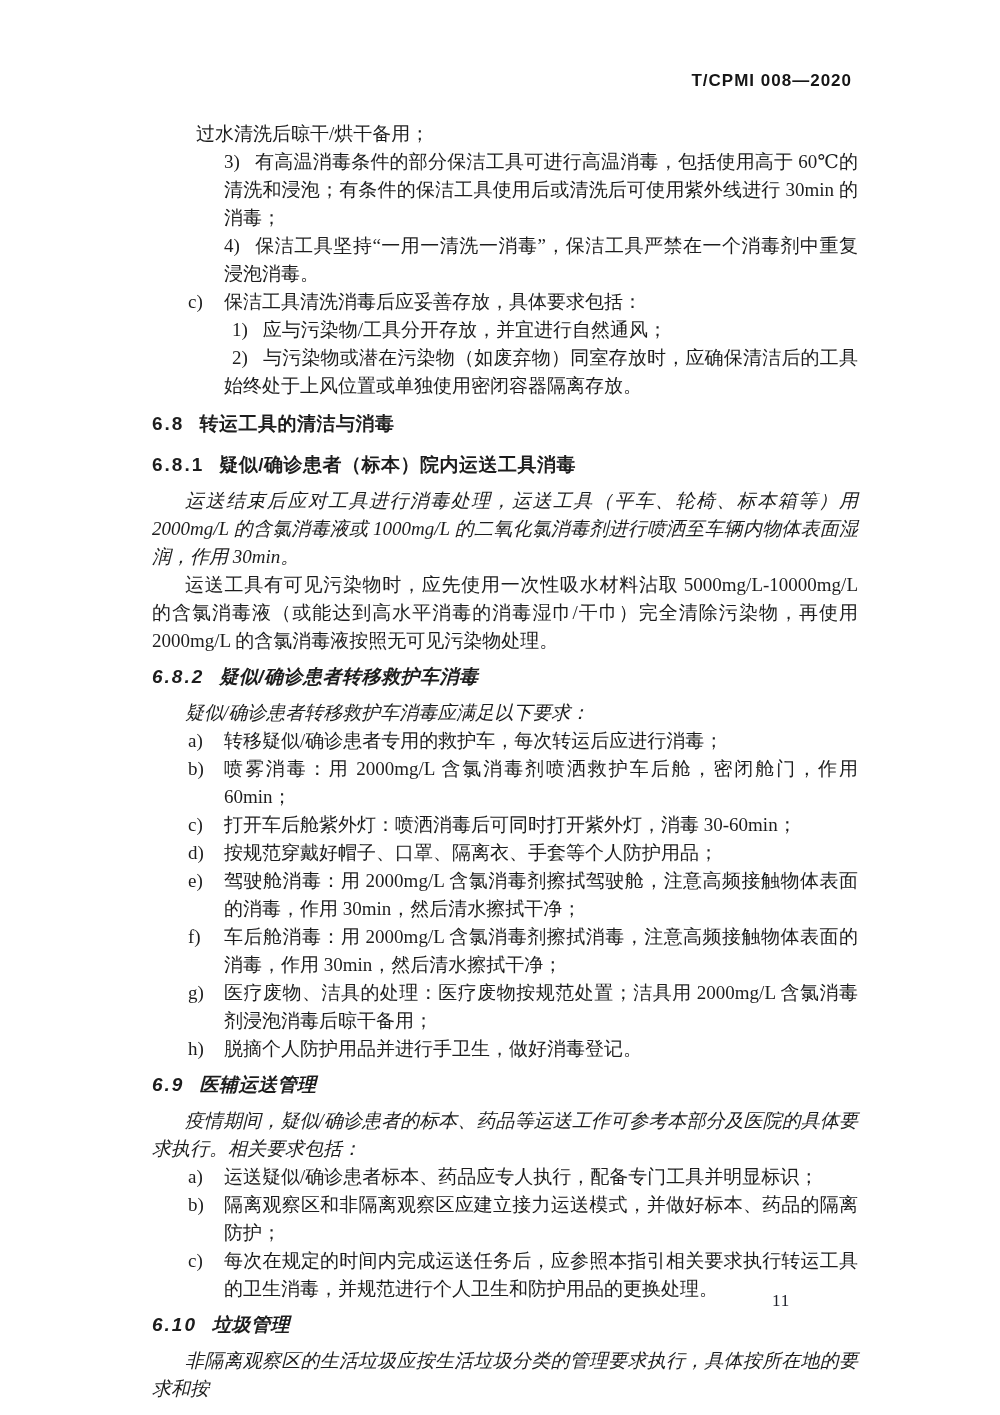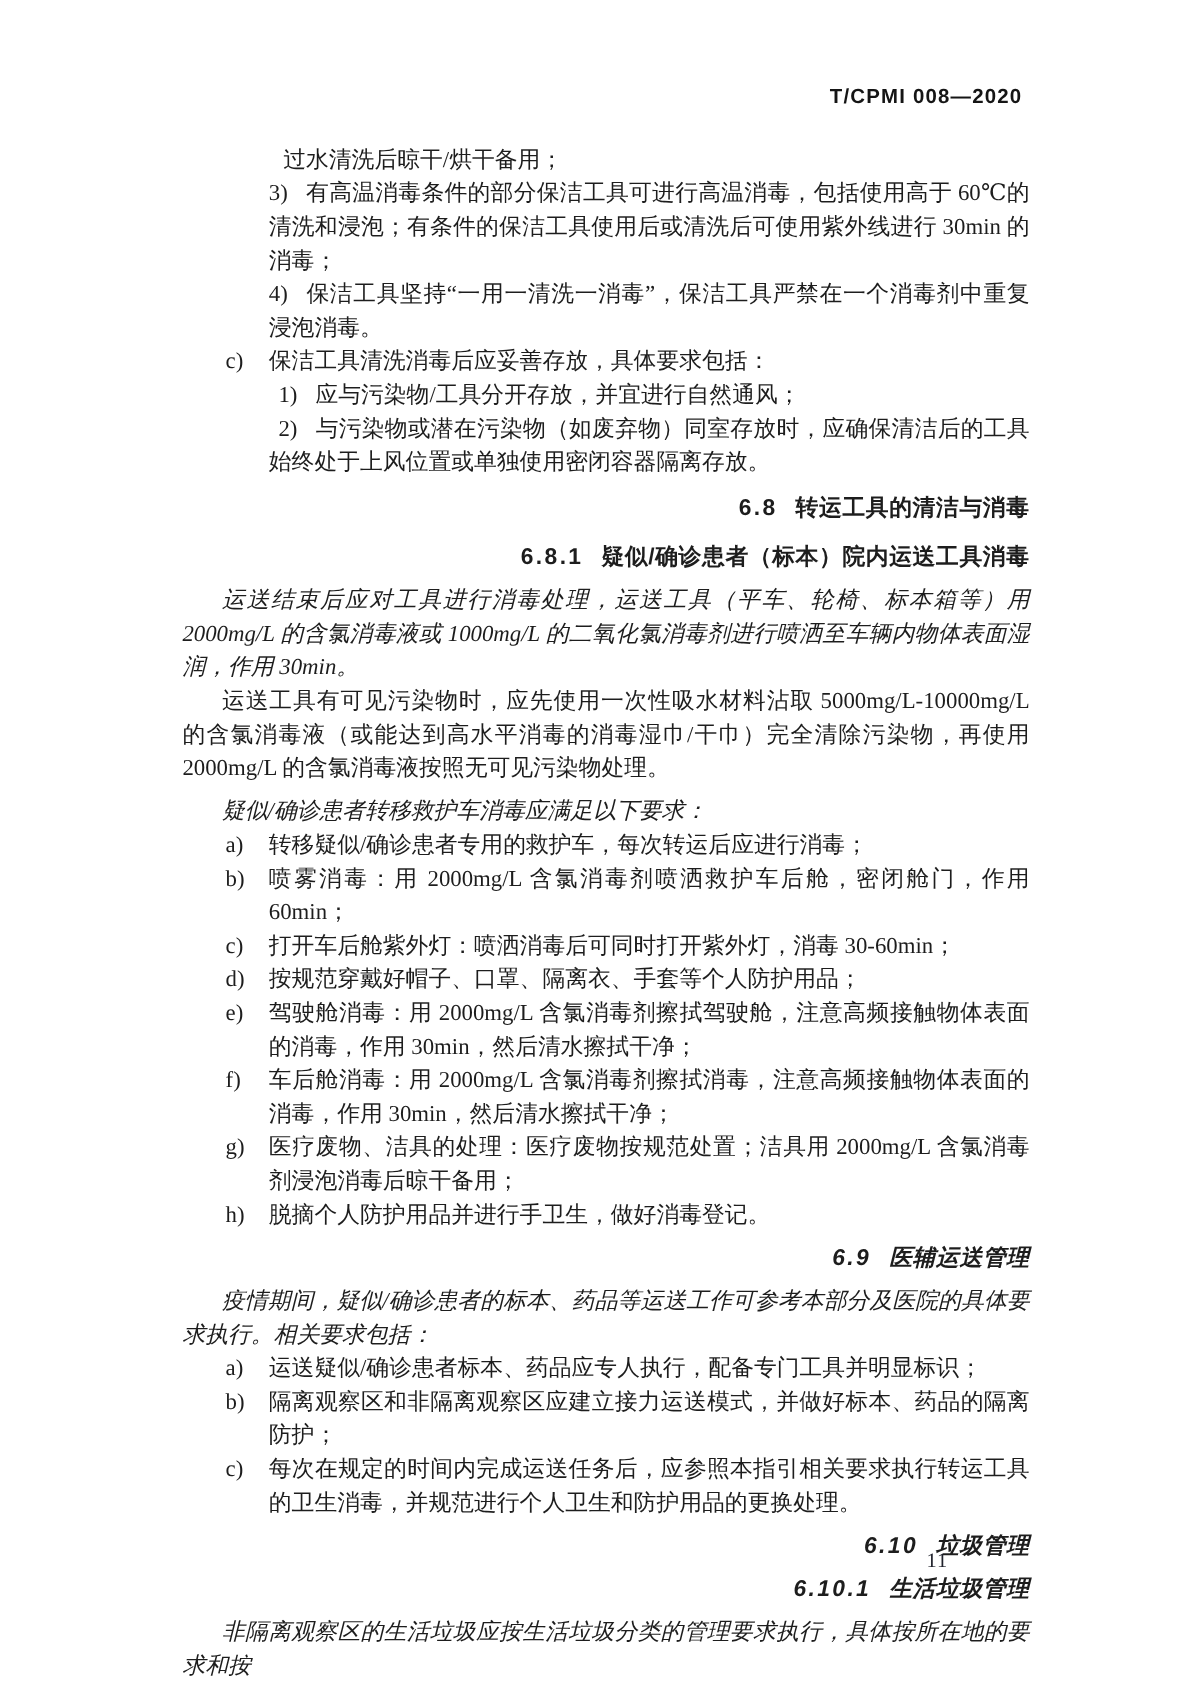--- a/index.html
+++ b/index.html
@@ -16,29 +16,29 @@
     text-align:right;
     font-family:"Liberation Sans","DejaVu Sans",sans-serif;
     font-size:17px;font-weight:600;letter-spacing:1px;color:#151515;
   }
   .content{
     position:absolute;left:152px;top:120px;width:706px;
     font-size:19px;line-height:28px;text-align:justify;
   }
   .h2,.h3{
     font-family:"Liberation Sans","DejaVu Sans",sans-serif;
-    font-weight:700;font-size:19px;line-height:28px;text-align:right;
+    font-weight:700;font-size:19px;line-height:28px;text-align:left;
     letter-spacing:0.5px;
   }
   .h2 .h-num,.h3 .h-num{display:inline-block;margin-right:15px;letter-spacing:2px;}
   .mt8{margin-top:8px;font-style:italic;}
   .mt10{margin-top:10px;}
   .mt13{margin-top:13px;}
   .para{text-indent:33px;}
-  .cont-line{margin-left:84px;}           
+  .cont-line{margin-left:44px;}           
   .li-num{margin-left:72px;}              
   .li-num .marker{padding-right:15px;}
   .li-num .marker.nudge{padding-left:8px;}
   .li-letter{position:relative;margin-left:72px;} 
   .li-letter .marker{position:absolute;left:-36px;top:0;}
   .page-num{
     position:absolute;left:772px;top:1291px;
     font-size:17px;color:#20222c;letter-spacing:1px;
   }
 </style>
@@ -77,20 +77,23 @@
       <span class="h-num">6.8</span><span>转运工具的清洁与消毒</span>
     </div>
 
     <div class="h3 mt13">
       <span class="h-num">6.8.1</span><span>疑似/确诊患者（标本）院内运送工具消毒</span>
     </div>
 
     <div class="para mt8">运送结束后应对工具进行消毒处理，运送工具（平车、轮椅、标本箱等）用 2000mg/L 的含氯消毒液或 1000mg/L 的二氧化氯消毒剂进行喷洒至车辆内物体表面湿润，作用 30min。</div>
     <div class="para">运送工具有可见污染物时，应先使用一次性吸水材料沾取 5000mg/L-10000mg/L 的含氯消毒液（或能达到高水平消毒的消毒湿巾/干巾）完全清除污染物，再使用 2000mg/L 的含氯消毒液按照无可见污染物处理。</div>
 
+    <div class="h3 mt8">
+      <span class="h-num">6.8.2</span><span>疑似/确诊患者转移救护车消毒</span>
+    </div>
 
     <div class="para mt8">疑似/确诊患者转移救护车消毒应满足以下要求：</div>
 
     <div class="li-letter">
       <span class="marker">a)</span><span>转移疑似/确诊患者专用的救护车，每次转运后应进行消毒；</span>
     </div>
     <div class="li-letter">
       <span class="marker">b)</span><span>喷雾消毒：用 2000mg/L 含氯消毒剂喷洒救护车后舱，密闭舱门，作用 60min；</span>
     </div>
     <div class="li-letter">
@@ -125,23 +128,20 @@
       <span class="marker">b)</span><span>隔离观察区和非隔离观察区应建立接力运送模式，并做好标本、药品的隔离防护；</span>
     </div>
     <div class="li-letter">
       <span class="marker">c)</span><span>每次在规定的时间内完成运送任务后，应参照本指引相关要求执行转运工具的卫生消毒，并规范进行个人卫生和防护用品的更换处理。</span>
     </div>
 
     <div class="h2 mt8">
       <span class="h-num">6.10</span><span>垃圾管理</span>
     </div>
 
-    <div class="h3 mt8">
-      <span class="h-num">6.10.1</span><span>生活垃圾管理</span>
-    </div>
 
     <div class="para mt8">非隔离观察区的生活垃圾应按生活垃圾分类的管理要求执行，具体按所在地的要求和按</div>
 
   </div>
 
   <div class="page-num">11</div>
 
 </div>
 
 </body></html>

